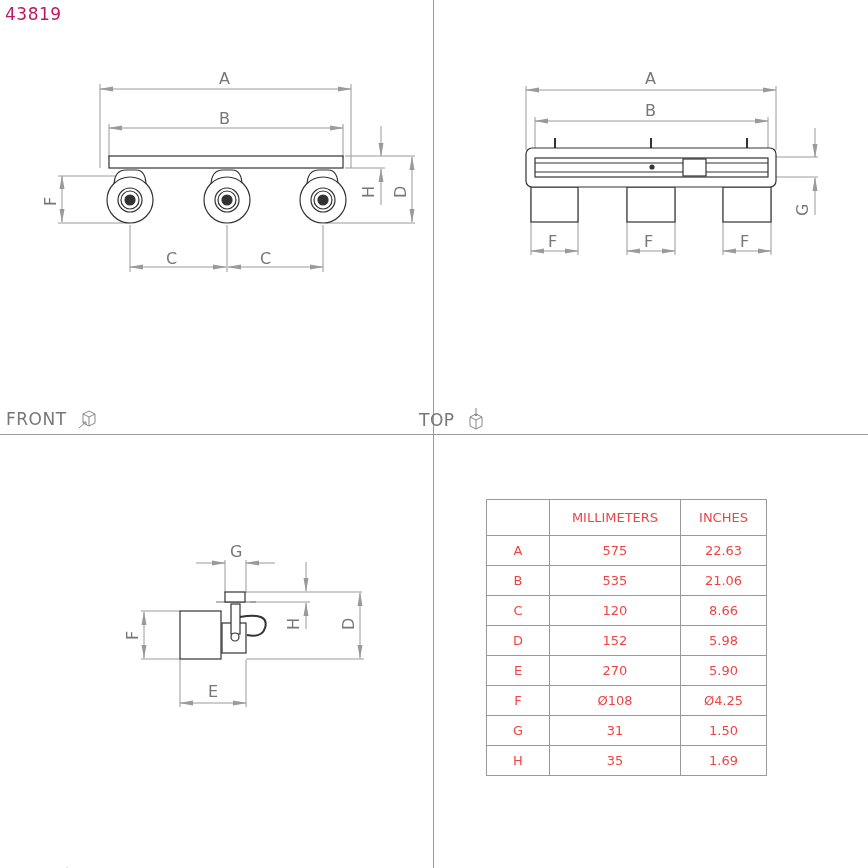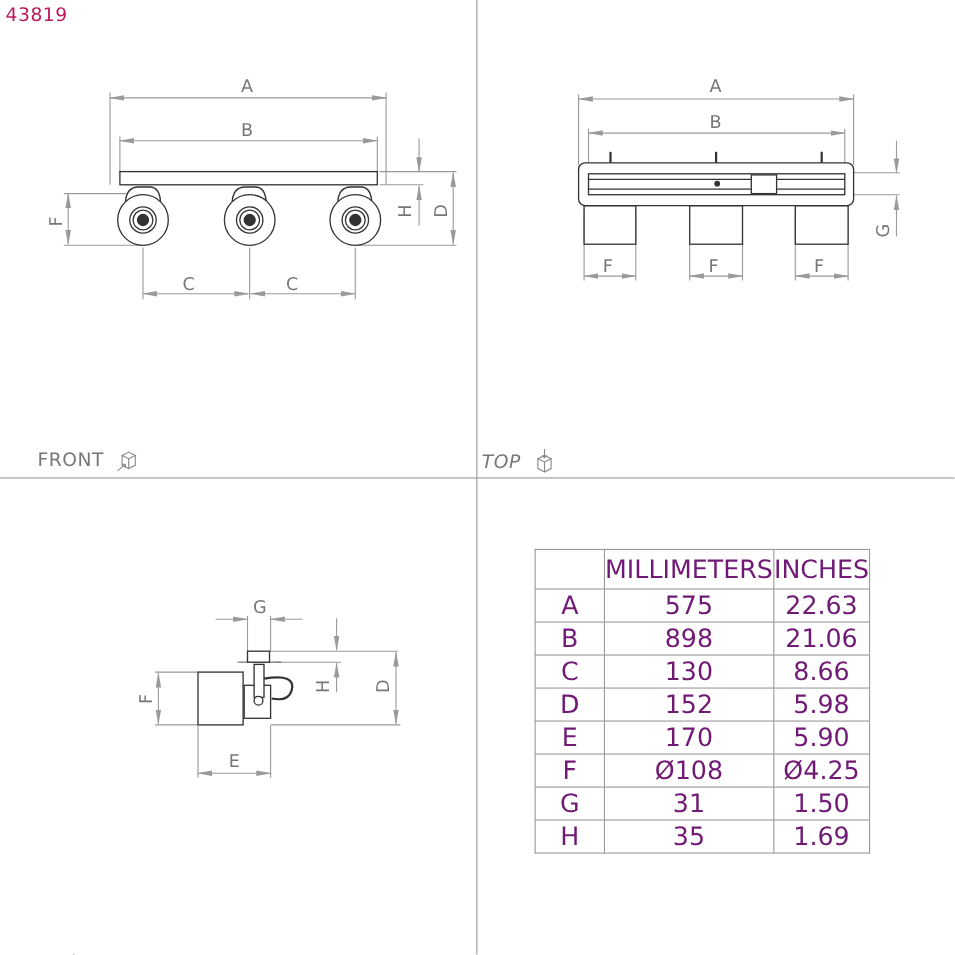--- a/index.html
+++ b/index.html
@@ -6,21 +6,21 @@
   body { width:868px; height:868px; position:relative; overflow:hidden;
          font-family:"DejaVu Sans", sans-serif; color:#6b6b6b; }
   .divider-v { position:absolute; left:433px; top:0; width:1px; height:868px; background:#9a9a9a; }
   .divider-h { position:absolute; left:0; top:434px; width:868px; height:1px; background:#9a9a9a; }
   .code { position:absolute; left:5px; top:4px; font-size:17px; color:#be185d; letter-spacing:0.5px; }
   .view-label { position:absolute; font-size:17px; color:#777; display:flex; align-items:center; gap:10px; letter-spacing:0.5px; }
   .view-label svg { display:block; }
   svg.drawing { position:absolute; left:0; top:0; }
   .dim-text { font-family:"DejaVu Sans", sans-serif; fill:#777; font-size:16px; }
   table.dims { position:absolute; left:486px; top:499px; border-collapse:collapse;
-               font-family:"DejaVu Sans", sans-serif; font-size:23px; color:#701a75; }
+               font-family:"DejaVu Sans", sans-serif; font-size:13px; color:#ef4444; }
   table.dims td, table.dims th { border:1px solid #9a9a9a; text-align:center; font-weight:normal; padding:0; }
   table.dims th { height:35px; }
   table.dims td { height:29px; }
   table.dims .c0 { width:62px; }
   table.dims .c1 { width:130px; }
   table.dims .c2 { width:85px;text-align:center; }
 </style>
 </head>
 <body>
 
@@ -186,34 +186,34 @@
   </g>
   <g>
     <text class="dim-text" x="230" y="557">G</text>
     <text class="dim-text" transform="translate(299,630) rotate(-90)">H</text>
     <text class="dim-text" transform="translate(354,630) rotate(-90)">D</text>
     <text class="dim-text" transform="translate(138,640) rotate(-90)">F</text>
     <text class="dim-text" x="208" y="697">E</text>
   </g>
 </svg>
 
-<div class="view-label" style="left:6px; top:408px;margin-left:28px;">
+<div class="view-label" style="left:6px; top:408px;">
   <span>FRONT</span>
   <svg width="22" height="22" viewBox="0 0 22 22">
     <g fill="none" stroke="#888" stroke-width="1">
       <path d="M6,6 L12,3 L18,6 L12,9 Z"></path>
         <path d="M6,6 L6,15 L12,18 L12,9"></path>
         <path d="M18,6 L18,15 L12,18"></path>
       <line x1="2" y1="20" x2="9" y2="14"></line>
         <path d="M9,14 L6,14 M9,14 L9,17"></path>
     </g>
   </svg>
 </div>
 
-<div class="view-label" style="left:438px; top:408px;font-style:italic;">
+<div class="view-label" style="left:419px; top:408px;">
   <span>TOP</span>
   <svg width="22" height="24" viewBox="0 0 22 24">
     <g fill="none" stroke="#888" stroke-width="1">
       <path d="M5,9 L11,6 L17,9 L11,12 Z"></path>
         <path d="M5,9 L5,18 L11,21 L11,12"></path>
         <path d="M17,9 L17,18 L11,21"></path>
       <line x1="11" y1="0" x2="11" y2="8"></line>
         <path d="M9,6 L11,8 L13,6"></path>
     </g>
   </svg>
@@ -239,36 +239,36 @@
     <th class="c1">MILLIMETERS</th>
     <th class="c2">INCHES</th>
   </tr>
   <tr>
     <td>A</td>
     <td>575</td>
     <td>22.63</td>
   </tr>
   <tr>
     <td>B</td>
-    <td>898</td>
+    <td>535</td>
     <td>21.06</td>
   </tr>
   <tr>
     <td>C</td>
-    <td>130</td>
+    <td>120</td>
     <td>8.66</td>
   </tr>
   <tr>
     <td>D</td>
     <td>152</td>
     <td>5.98</td>
   </tr>
   <tr>
     <td>E</td>
-    <td>170</td>
+    <td>270</td>
     <td>5.90</td>
   </tr>
   <tr>
     <td>F</td>
     <td>Ø108</td>
     <td>Ø4.25</td>
   </tr>
   <tr>
     <td>G</td>
     <td>31</td>

